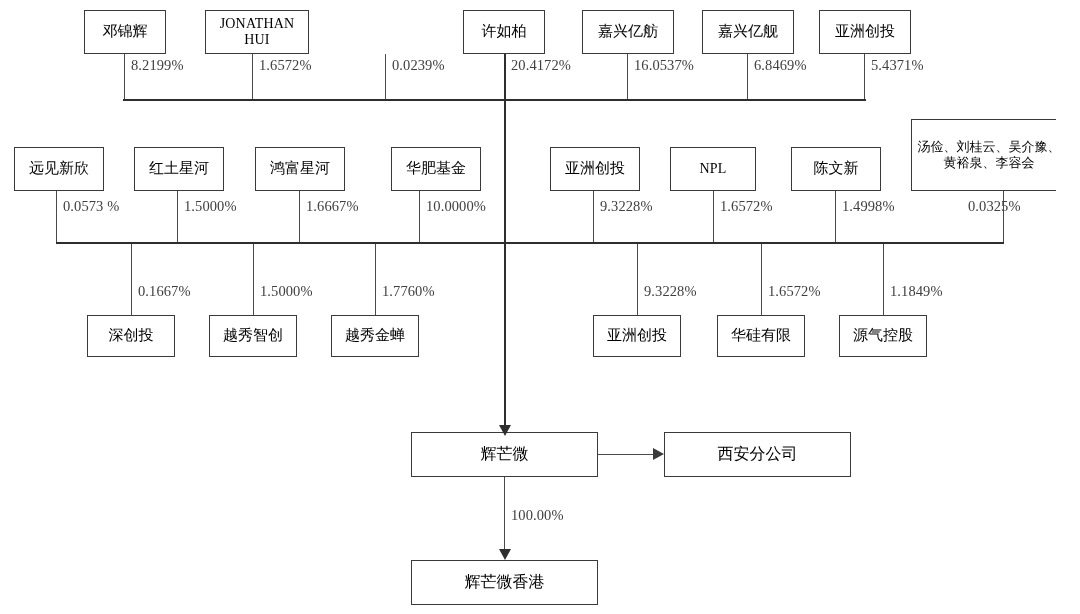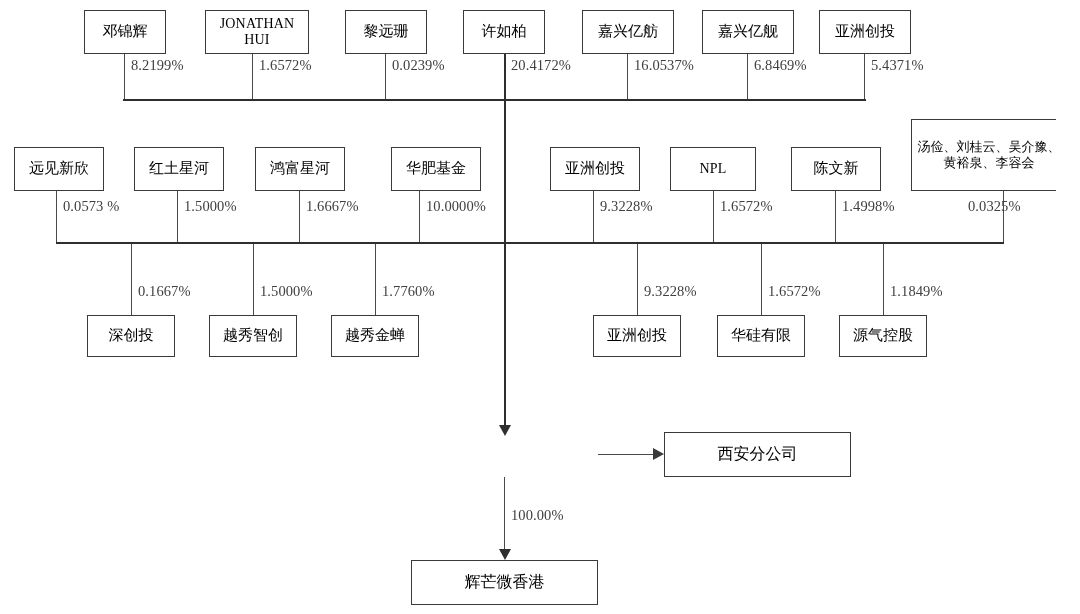--- a/index.html
+++ b/index.html
@@ -91,23 +91,20 @@
 <body>
 
 <div id="chart-root">
 
   <div class="node" style="left:84px; top:10px; width:82px; height:44px;">
     <span>邓锦辉</span>
   </div>
   <div class="node latin" style="left:205px; top:10px; width:104px; height:44px;">
     <span>JONATHAN HUI</span>
   </div>
-  <div class="node" style="left:345px; top:10px; width:82px; height:44px;">
-    <span>黎远珊</span>
-  </div>
   <div class="node" style="left:463px; top:10px; width:82px; height:44px;">
     <span>许如柏</span>
   </div>
   <div class="node" style="left:582px; top:10px; width:92px; height:44px;">
     <span>嘉兴亿舫</span>
   </div>
   <div class="node" style="left:702px; top:10px; width:92px; height:44px;">
     <span>嘉兴亿舰</span>
   </div>
   <div class="node" style="left:819px; top:10px; width:92px; height:44px;">
@@ -206,20 +203,23 @@
   <div class="vline" style="left:761px; top:242px; height:73px;"></div>
   <div class="vline" style="left:883px; top:242px; height:73px;"></div>
 
   <div class="pct" style="left:138px; top:283px;">0.1667%</div>
   <div class="pct" style="left:260px; top:283px;">1.5000%</div>
   <div class="pct" style="left:382px; top:283px;">1.7760%</div>
   <div class="pct" style="left:644px; top:283px;">9.3228%</div>
   <div class="pct" style="left:768px; top:283px;">1.6572%</div>
   <div class="pct" style="left:890px; top:283px;">1.1849%</div>
 
+  <div class="node" style="left:411px; top:432px; width:187px; height:45px; font-size:16px;">
+    <span>辉芒微</span>
+  </div>
 
   <div class="hline" style="left:598px; top:454px; width:57px;"></div>
   <div class="arrow-right" style="left:653px; top:448px;"></div>
 
   <div class="node" style="left:664px; top:432px; width:187px; height:45px; font-size:16px;">
     <span>西安分公司</span>
   </div>
 
   <div class="vline" style="left:504px; top:477px; height:76px;"></div>
   <div class="arrow-down" style="left:499px; top:549px;"></div>

